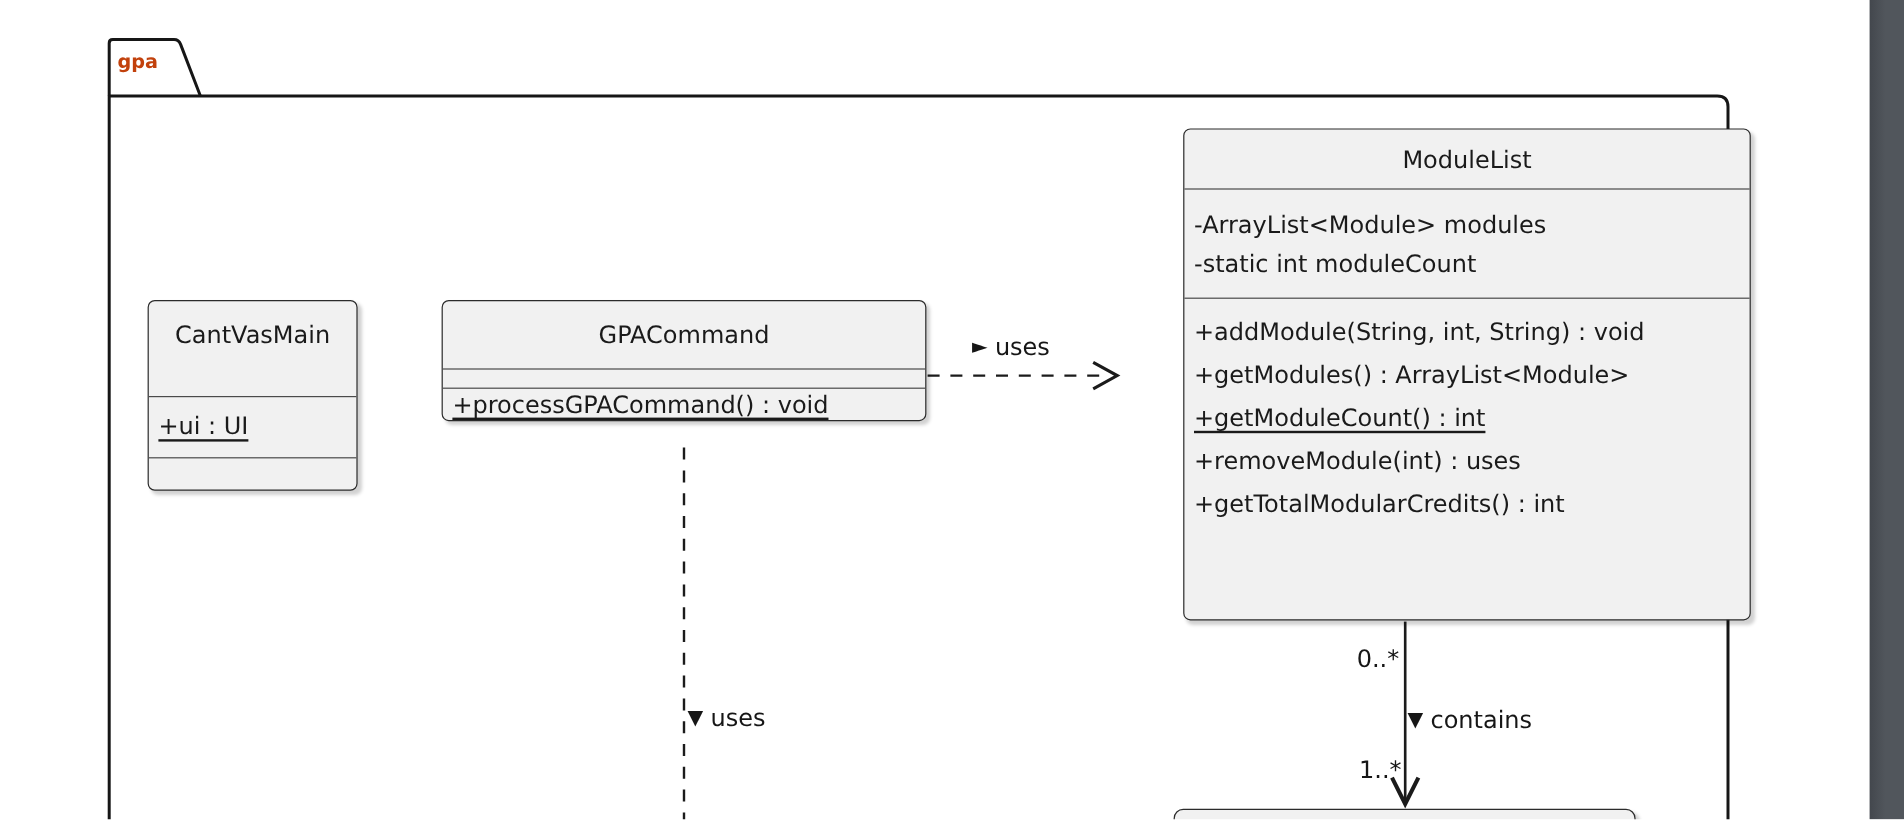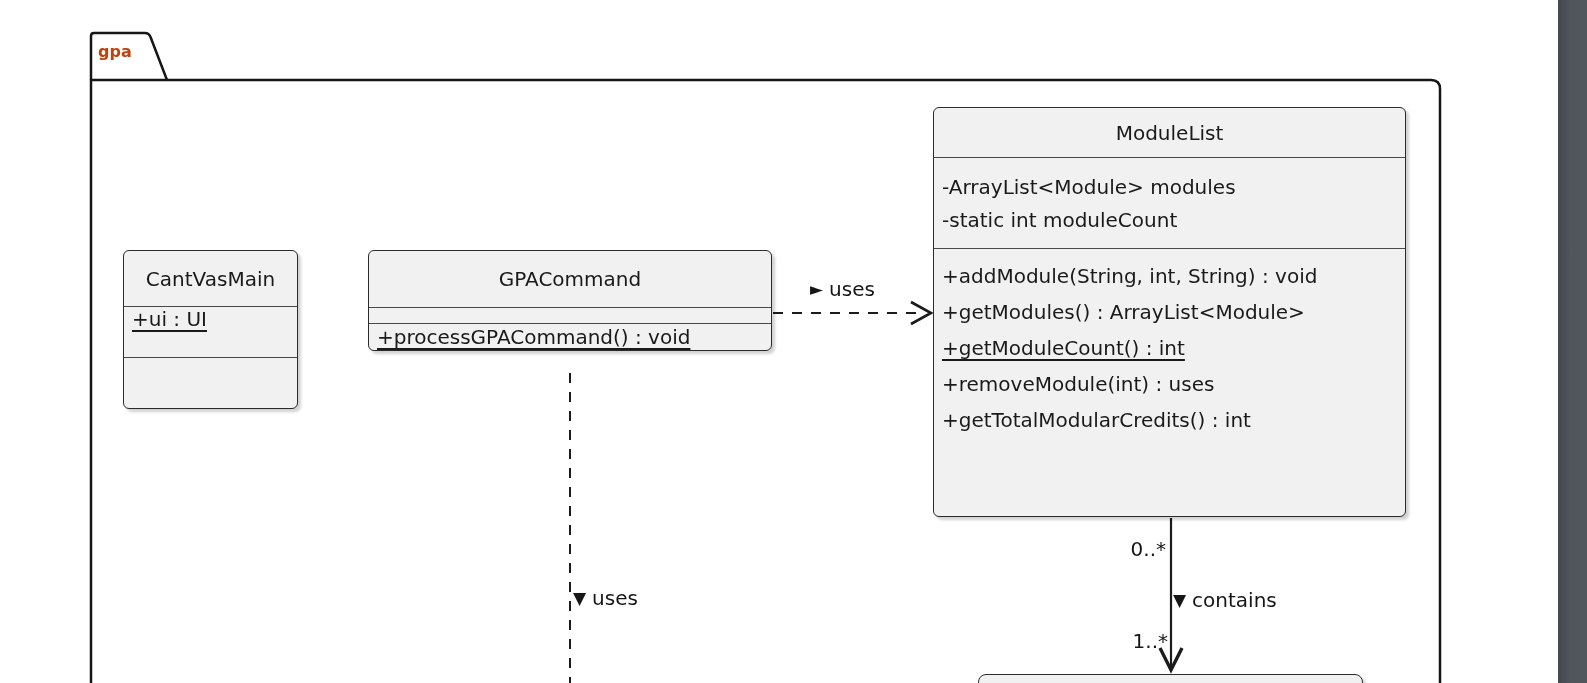--- a/index.html
+++ b/index.html
@@ -33,27 +33,27 @@
     box-sizing:border-box;
     padding-left:8px;padding-right:6px;
     flex:0 0 auto;
     overflow:hidden;
   }
   .uml-line{white-space:nowrap;}
   .uml-line.static{text-decoration:underline;text-underline-offset:4px;}
   
   #cls-cantvasmain{left:123px;top:250px;width:175px;height:159px;}
   #cls-cantvasmain .uml-title{height:55px;}
-  #cls-cantvasmain .c-fields{height:51px;}
+  #cls-cantvasmain .c-fields{height:51px;padding-top:12px;margin-top:24px;}
   #cls-cantvasmain .c-methods{flex:1 1 auto;}
   #cls-gpacommand{left:368px;top:250px;width:404px;height:101px;}
   #cls-gpacommand .uml-title{height:56px;}
   #cls-gpacommand .c-fields{height:16px;}
   #cls-gpacommand .c-methods{flex:1 1 auto;display:flex;align-items:center;}
-  #cls-modulelist{left:933px;top:107px;width:473px;height:410px;}
+  #cls-modulelist{left:986px;top:107px;width:473px;height:410px;}
   #cls-modulelist .uml-title{height:49px;}
   #cls-modulelist .c-fields{height:91px;padding-top:13px;line-height:33px;}
   #cls-modulelist .c-methods{flex:1 1 auto;padding-top:9px;line-height:36px;}
   #cls-module-partial{left:978px;top:674px;width:385px;height:40px;border-radius:8px;}
   
   .pkg-label{
     position:absolute;left:98px;top:42px;
     font-weight:bold;font-size:16px;color:#c2410c;
   }
   

